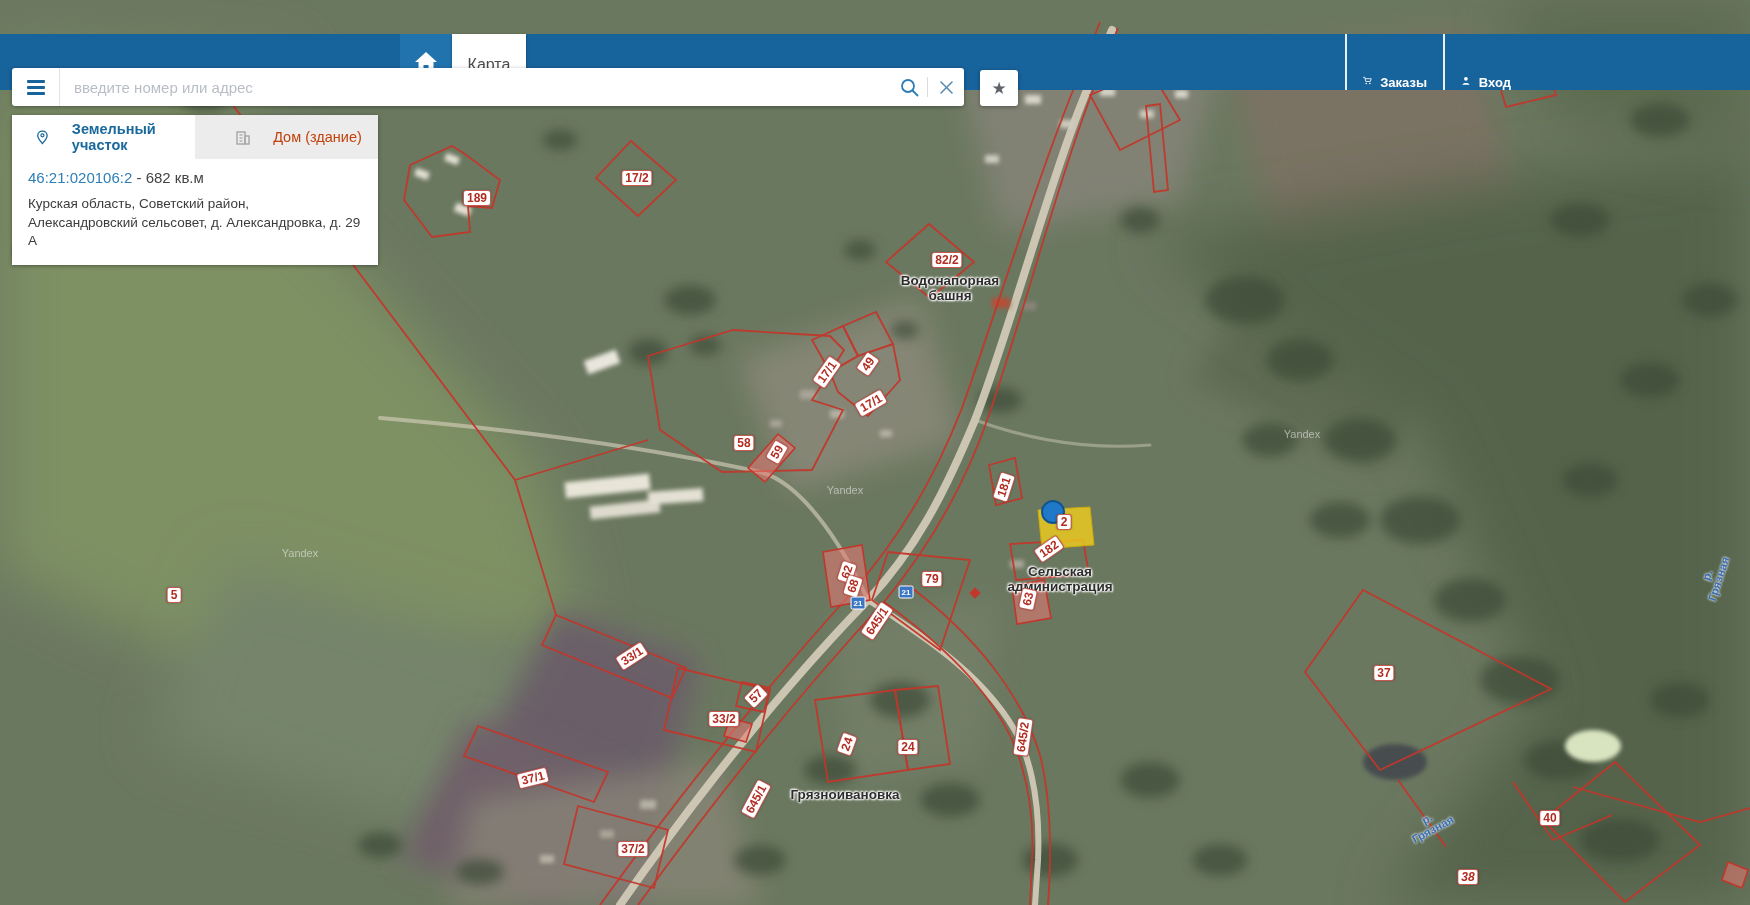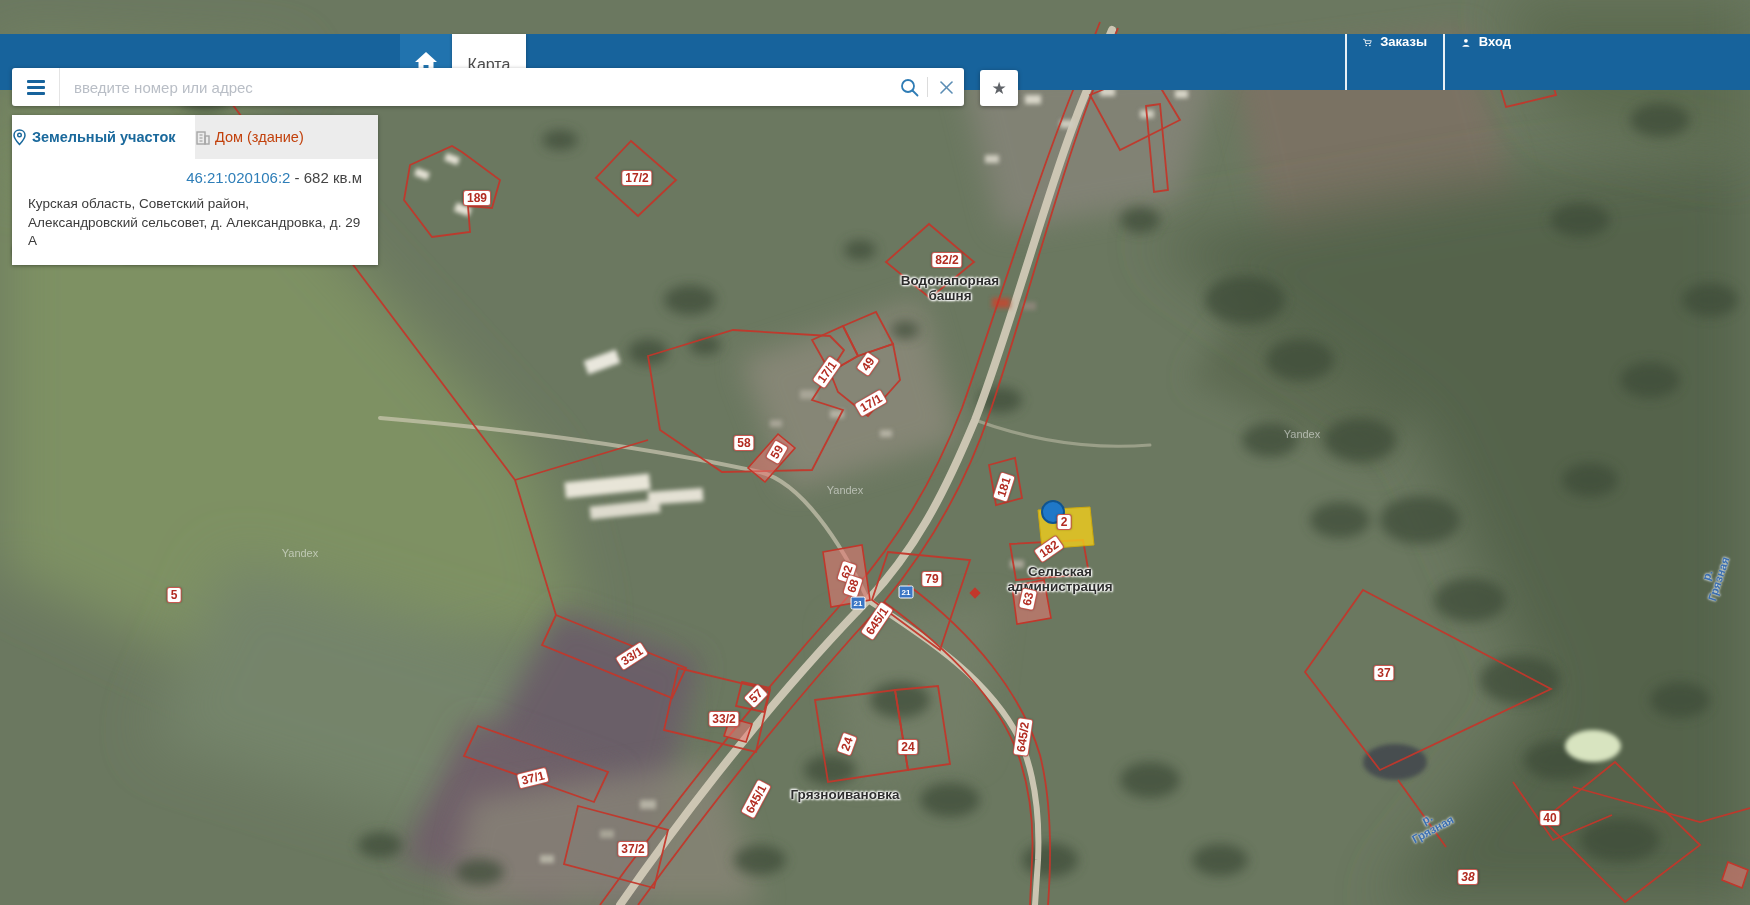--- a/index.html
+++ b/index.html
@@ -27,43 +27,43 @@
   .mlabel.watermark { color:rgba(255,255,255,.5); font-size:11px; }
   .mlabel.transit {
     background:#3A76C4; color:#fff; font-size:8px; font-weight:bold;
     border:1px solid #fff; border-radius:2px; padding:1px 2px; line-height:9px;
   }
 
   
   #header { position:absolute; top:0; left:0; width:1750px; height:56px; background:#17639C; z-index:20;margin-top:34px; }
   #home-btn { position:absolute; left:400px; top:0; width:52px; height:56px; background:#2173AE; display:flex; align-items:center; justify-content:center; cursor:pointer; }
   #tab-map { position:absolute; left:452px; top:0; width:74px; height:62px; background:#fff; display:flex; align-items:center; justify-content:center; color:#4B4B4B; font-size:16px; cursor:pointer; box-shadow:0 1px 3px rgba(0,0,0,.3); }
-  .hdr-right { position:absolute; top:0; height:56px; display:flex; align-items:flex-start; color:#fff; font-size:13px; font-weight:bold; padding:0 16px; border-left:2px solid rgba(255,255,255,.9); cursor:pointer; }
+  .hdr-right { position:absolute; top:0; height:56px; display:flex; align-items:flex-end; color:#fff; font-size:13px; font-weight:bold; padding:0 16px; border-left:2px solid rgba(255,255,255,.9); cursor:pointer; }
   #orders-btn { left:1345px; width:98px; }
   #login-btn  { left:1443px; width:84px; }
   .hdr-right svg { margin-right:8px; }
 
   
   #searchbar { position:absolute; left:12px; top:68px; width:952px; height:38px; background:#fff; border-radius:3px; box-shadow:0 1px 4px rgba(0,0,0,.35); display:flex; align-items:center; z-index:30; }
   #menu-btn { width:48px; height:38px; display:flex; flex-direction:column; align-items:center; justify-content:center; gap:3px; cursor:pointer; border-right:1px solid #e4e4e4; }
   #menu-btn i { display:block; width:18px; height:3px; background:#17639C; border-radius:1px; }
   #search-input { flex:1; border:none; outline:none; font-size:15px; color:#333; padding:0 14px; font-family:"Liberation Sans", sans-serif; background:transparent; }
   #search-input::placeholder { color:#B9BEC6; }
   .sb-icon { width:36px; height:38px; display:flex; align-items:center; justify-content:center; cursor:pointer; }
   #sb-divider { width:1px; height:20px; background:#dcdcdc; }
   #star-btn { position:absolute; left:980px; top:70px; width:38px; height:36px; background:#fff; border-radius:3px; box-shadow:0 1px 4px rgba(0,0,0,.35); display:flex; align-items:center; justify-content:center; font-size:17px; color:#5F6368; cursor:pointer; z-index:30; }
 
   
   #info-panel { position:absolute; left:12px; top:115px; width:366px; background:#fff; box-shadow:0 1px 4px rgba(0,0,0,.35); z-index:29; }
   #panel-tabs { display:flex; height:44px; }
-  .ptab { flex:1; display:flex; align-items:center; gap:5px; font-size:14.5px; cursor:pointer; }
+  .ptab { flex:1; display:flex; align-items:center; justify-content:center; gap:23px; font-size:14.5px; cursor:pointer;padding-left:24px; }
   .ptab.active { background:#fff; color:#1A699C; font-weight:bold; }
   .ptab.inactive { background:#ECECEC; color:#c2410c; }
   #panel-body { padding:10px 16px 14px 16px; }
-  #cad-line { font-size:15px; color:#444;text-align:right; }
+  #cad-line { font-size:15px; color:#444; }
   #cad-number { color:#2E7EB8; cursor:pointer; }
   #address { margin-top:9px; font-size:13.5px; color:#3C3C3C; line-height:1.38; }
 
   
   .pill { position:absolute; top:237px; height:26px; background:#fff; border-radius:13px; box-shadow:0 1px 3px rgba(0,0,0,.35); display:flex; align-items:center; gap:8px; padding:0 14px; color:#666; font-size:13px; cursor:pointer; z-index:28; }
   #hide-pill { left:12px; }
   #more-pill { left:113px; }
   #hide-pill .x { color:#8a8a8a; font-size:13px; }
   .chev { display:inline-block; width:8px; height:8px; border-right:2px solid #8a8a8a; border-bottom:2px solid #8a8a8a; transform:rotate(45deg) translate(-1px,-1px); }
 </style>

